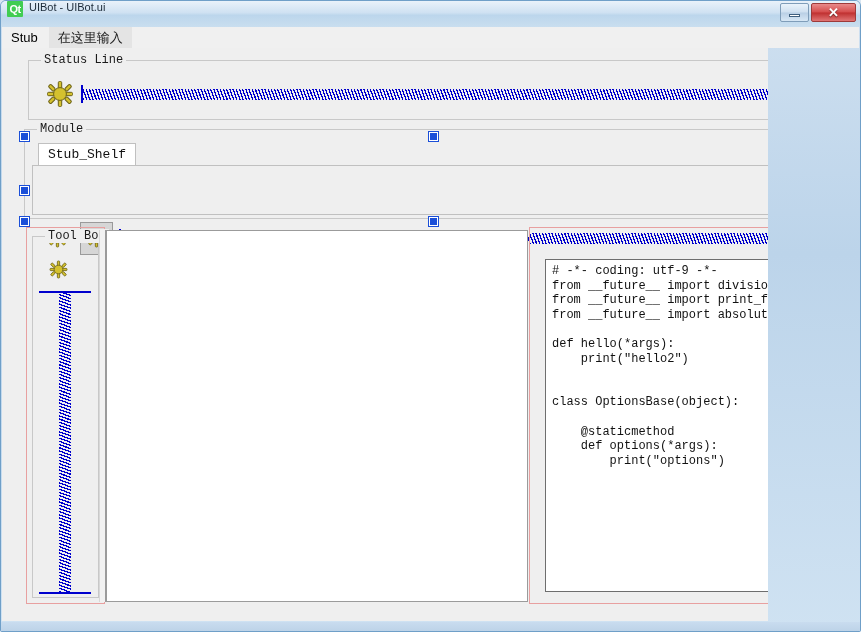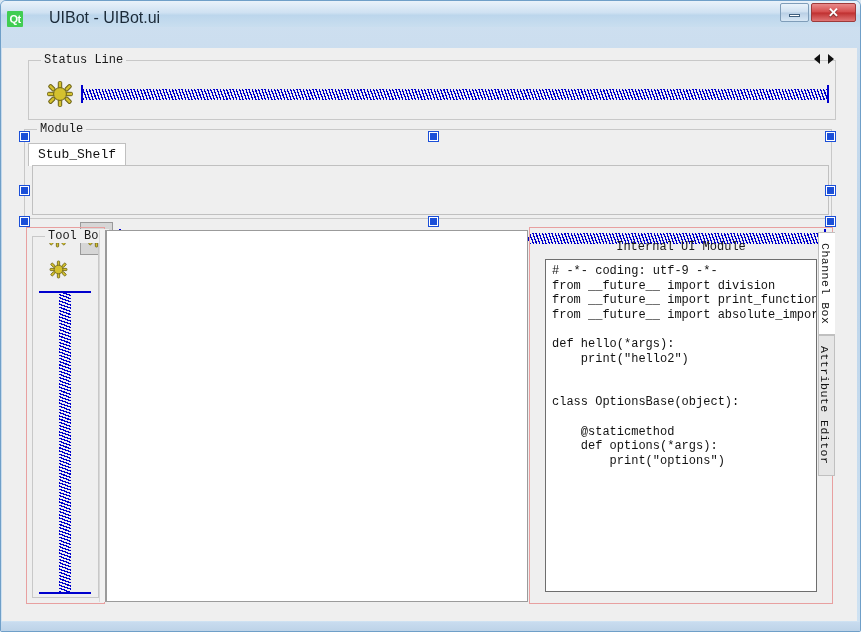--- a/index.html
+++ b/index.html
@@ -26,37 +26,36 @@
     border: 1px solid #6f9fc8;
     border-radius: 6px 6px 2px 2px;
     background: linear-gradient(to bottom, #cfe0f0 0%, #bcd4ea 40%, #cfe2f2 100%);
     box-sizing: border-box;
   }
   .titlebar {
     position: absolute;
     left: 1px; top: 1px; right: 1px; height: 26px;
     border-radius: 5px 5px 0 0;
     background: linear-gradient(to bottom, #e9f2fa 0%, #cfe1f2 45%, #bcd6ec 55%, #c9deef 100%);
-    display: flex; align-items: flex-end;
-    box-sizing: border-box;
-    gap: 20px;
+    display: flex; align-items: flex-start;
+    box-sizing: border-box;
   }
   .qt-logo {
     width: 16px; height: 16px;
     margin-left: 6px; margin-right: 6px;
     background: #41cd52;
     color: #ffffff;
     font-size: 11px; font-weight: bold;
     line-height: 16px; text-align: center;
     font-family: "Liberation Sans", sans-serif;
     border-radius: 1px;
     letter-spacing: -0.5px;
   }
   .win-title {
-    font-size: 16px;
+    font-size: 11px;
     color: #1b2a38;
     font-family: "Liberation Sans", sans-serif;
     white-space: nowrap;
   }
   .win-buttons {
     position: absolute;
     right: 4px; top: 2px;
     display: flex; gap: 2px; align-items: center;
   }
   .win-btn {
@@ -104,21 +103,21 @@
   .menu-item.placeholder {
     background: #e4e4e4;
     color: #202020;
     margin-left: 2px;
   }
 
   
   .form {
     position: absolute;
     left: 2px; top: 48px;
-    width: 855px; height: 573px;
+    width: 766px; height: 573px;
     background: #efefef;
     box-sizing: border-box;
     background-image:
       radial-gradient(circle, #b9b9b9 0.6px, transparent 0.7px);
     background-size: 10px 10px;
     background-position: 3px 3px;
     overflow: hidden;
   }
 
   
@@ -319,20 +318,24 @@
     <div class="qt-logo">Qt</div>
     <div class="win-title">UIBot - UIBot.ui</div>
     <div class="win-buttons">
       <div class="win-btn min"></div>
       <div class="win-btn close">
         <span>✕</span>
       </div>
     </div>
   </div>
 
+  <div class="menubar">
+    <div class="menu-item">Stub</div>
+    <div class="menu-item placeholder">在这里输入</div>
+  </div>
 
   <div class="form">
 
     <div class="groupbox" style="left:26px; top:12px; width:808px; height:60px;">
       <div class="gb-title">Status Line</div>
       <div class="gear" style="position:absolute; left:17px; top:19px;">
         <svg width="28" height="28" viewBox="0 0 28 28">
           <g fill="#d4c12e" stroke="#6b6116" stroke-width="1">
             <rect x="12.3" y="1.5" width="3.4" height="7" rx="1.2"></rect>
             <rect x="12.3" y="19.5" width="3.4" height="7" rx="1.2"></rect>
@@ -355,21 +358,21 @@
 
     <div class="tab-arrows" style="left:812px; top:6px;">
       <div class="arrow-left"></div>
       <div class="arrow-right"></div>
     </div>
 
     <div class="groupbox" style="left:22px; top:81px; width:808px; height:90px;">
       <div class="gb-title">Module</div>
     </div>
 
-    <div class="tabstrip" style="left:26px; top:95px;">
+    <div class="tabstrip" style="left:36px; top:95px;">
       <div class="tab">Stub_Shelf</div>
     </div>
     <div class="tab-page" style="left:30px; top:117px; width:797px; height:50px;"></div>
 
     <div class="toolbtn flat" style="position:absolute; left:45px; top:180px; width:21px; height:21px;">
       <span class="gear">
         <svg width="19" height="19" viewBox="0 0 28 28">
           <g fill="#d4c12e" stroke="#6b6116" stroke-width="1.2">
             <rect x="12.3" y="1.5" width="3.4" height="7" rx="1.2"></rect>
             <rect x="12.3" y="19.5" width="3.4" height="7" rx="1.2"></rect>
@@ -437,21 +440,20 @@
 
     <div class="spacer-v" style="left:37px; top:243px; width:52px; height:303px;">
       <div class="cap"></div>
       <div class="spring"></div>
       <div class="cap"></div>
     </div>
 
     <div class="splitter-v" style="left:97px; top:182px; width:7px; height:372px;"></div>
     <div class="center-blank" style="left:104px; top:182px; width:422px; height:372px;"></div>
 
-    <div class="panel-title" style="left:536px; top:192px; width:286px;">Internal UI Module</div>
 
     <div class="code-panel" style="left:543px; top:211px; width:272px; height:333px;">
       <pre># -*- coding: utf-9 -*-
 from __future__ import division
 from __future__ import print_function
 from __future__ import absolute_import
 
 def hello(*args):
     print("hello2")
 

